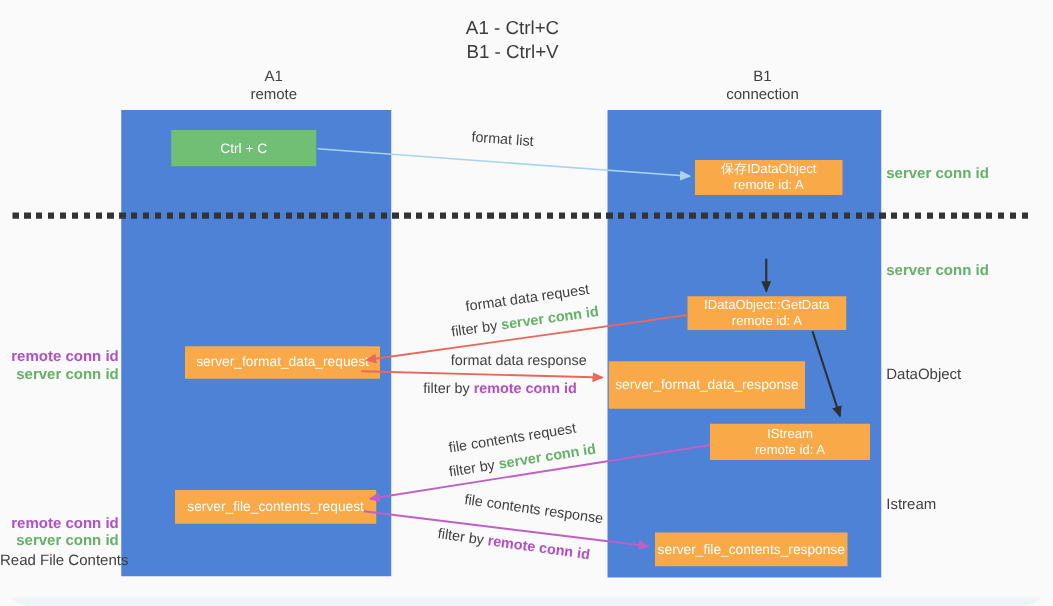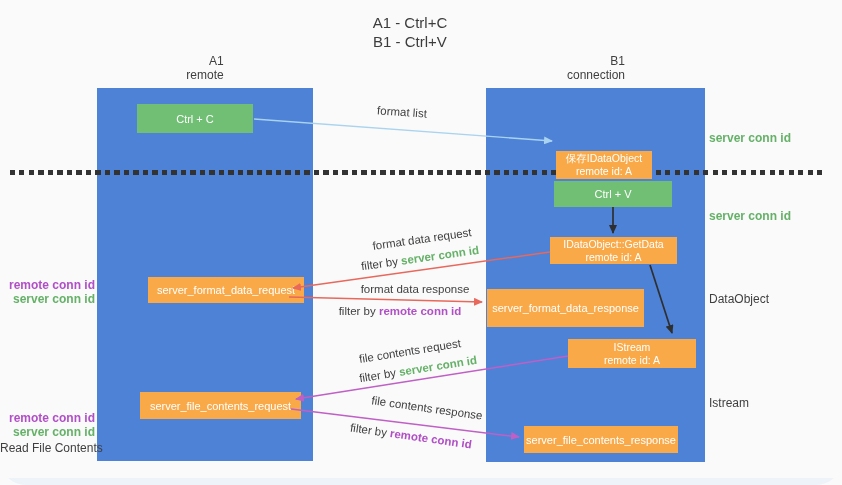--- a/index.html
+++ b/index.html
@@ -3,21 +3,21 @@
 <meta charset="utf-8">
 <style>
   html,body { margin:0; padding:0; background:#fafafa; font-family:"Liberation Sans",sans-serif; }
   .stage { position:relative; width:842px; height:485px; background:#fafafa; overflow:hidden;border-radius:26px; }
 
   
   .title { position:absolute; left:410px; top:13px; transform:translateX(-50%);
            text-align:center; color:#3c3c3c; font-size:15px; line-height:19px; }
 
   
-  .lane-header { position:absolute; text-align:right; color:#3f3f3f; font-size:12px; line-height:14px; transform:translateX(-50%); }
+  .lane-header { position:absolute; text-align:center; color:#3f3f3f; font-size:12px; line-height:14px; transform:translateX(-50%);margin-left:14px; }
   .lane-header.a1 { left:205px; top:54px; }
   .lane-header.b1 { left:596px; top:54px; }
 
   
   .lane { position:absolute; background:#4d82d7; }
   .lane.left  { left:97px;  top:88px; width:216px; height:373px; }
   .lane.right { left:486px; top:88px; width:219px; height:374px; }
 
   
   .divider { position:absolute; left:10px; top:170px; width:813px; height:5px;
@@ -28,21 +28,21 @@
 
   
   .node { position:absolute; display:flex; flex-direction:column; align-items:center; justify-content:center;
           color:#fff; text-align:center; white-space:nowrap; }
   .node.green  { background:#71bf74; font-size:11px; }
   .node.orange { background:#f9a947; }
   .node .l { line-height:13px; font-size:10.5px; }
   .node.single { font-size:11px; }
 
   .n-ctrl-c   { left:137px; top:104px; width:116px; height:29px; }
-  .n-savedobj { left:556px; top:128px; width:96px; height:28px;margin-top:23px; }
+  .n-savedobj { left:556px; top:128px; width:118px; height:28px; }
   .n-ctrl-v   { left:554px; top:181px; width:118px; height:26px; }
   .n-getdata  { left:550px; top:237px; width:127px; height:27px; }
   .n-istream  { left:568px; top:339px; width:128px; height:29px; }
   .n-fmt-req  { left:148px; top:277px; width:156px; height:26px; }
   .n-fmt-res  { left:487px; top:289px; width:157px; height:38px; }
   .n-file-req { left:140px; top:392px; width:161px; height:27px; }
   .n-file-res { left:524px; top:426px; width:154px; height:27px; }
 
   
   .elabel { position:absolute; color:#3f3f3f; font-size:11.5px; white-space:nowrap; transform-origin:center; }
@@ -104,23 +104,20 @@
 
   <div class="node green single n-ctrl-c">
     <span>Ctrl + C</span>
   </div>
 
   <div class="node orange n-savedobj">
     <span class="l">保存IDataObject</span>
     <span class="l">remote id: A</span>
   </div>
 
-  <div class="node green single n-ctrl-v">
-    <span>Ctrl + V</span>
-  </div>
 
   <div class="node orange n-getdata">
     <span class="l">IDataObject::GetData</span>
     <span class="l">remote id: A</span>
   </div>
 
   <div class="node orange n-istream">
     <span class="l">IStream</span>
     <span class="l">remote id: A</span>
   </div>

